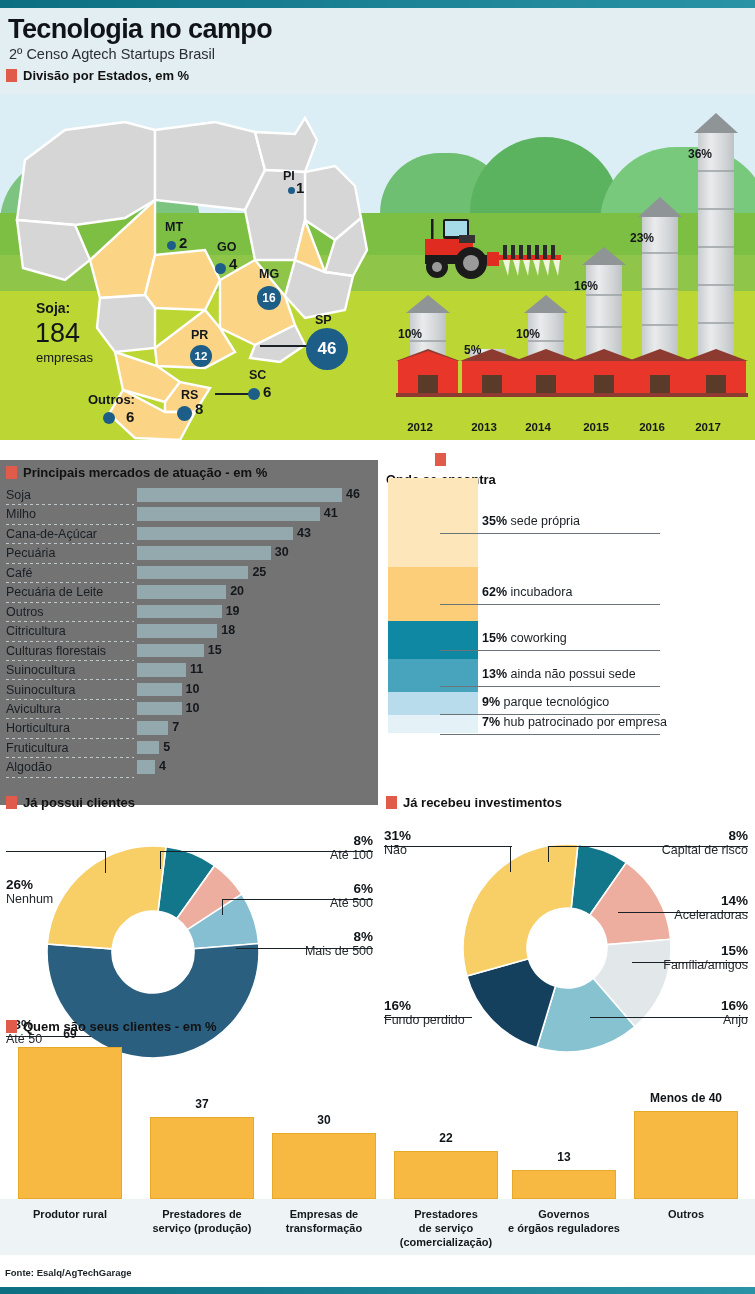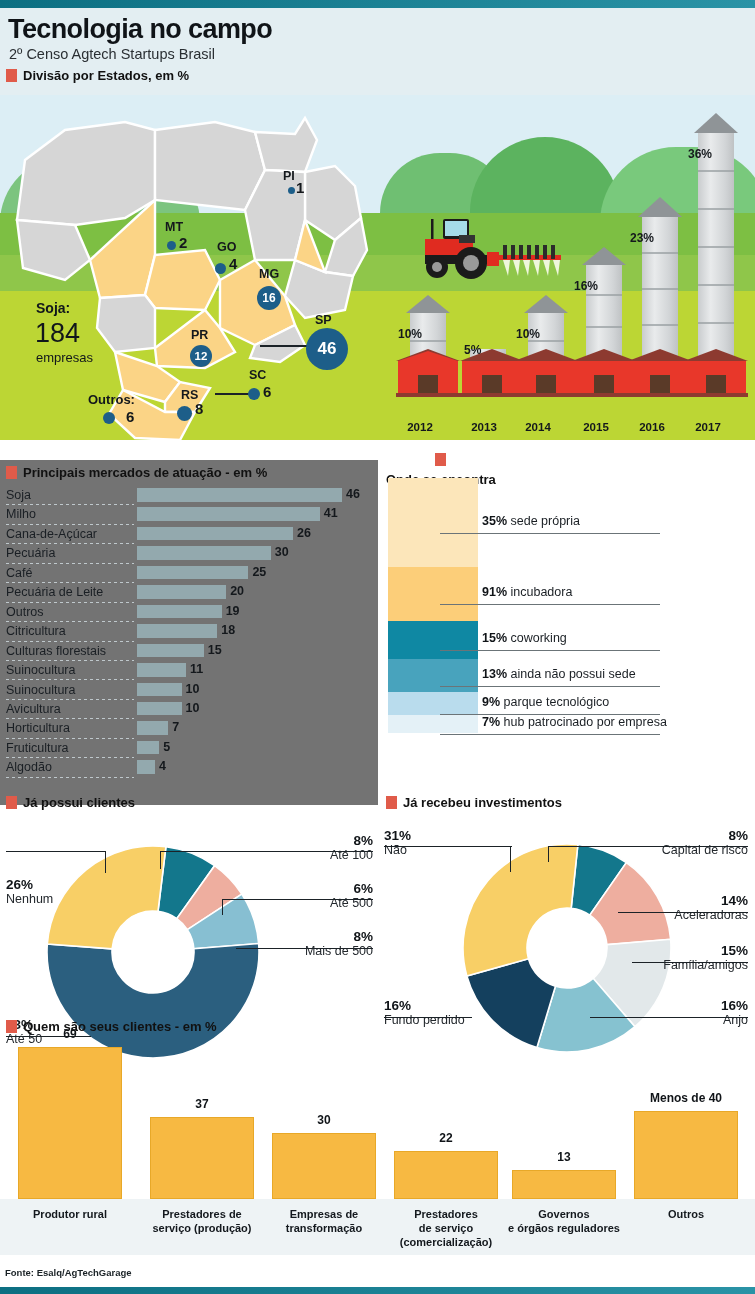--- a/index.html
+++ b/index.html
@@ -342,21 +342,21 @@
         <div class="hrow" style="top: 45.45px;">
           <span class="nm">Milho</span>
           <span class="dots"></span>
           <span class="bar" style="width: 182.717px; background: rgb(147, 169, 174);"></span>
           <span class="vl" style="left: 317.717px;">41</span>
         </div>
         <div class="hrow" style="top: 64.9px;">
           <span class="nm">Cana-de-Açúcar</span>
           <span class="dots"></span>
           <span class="bar" style="width: 155.978px; background: rgb(147, 169, 174);"></span>
-          <span class="vl" style="left: 290.978px;">26</span>
+          <span class="vl" style="left: 290.978px;">43</span>
         </div>
         <div class="hrow" style="top: 84.35px;">
           <span class="nm">Pecuária</span>
           <span class="dots"></span>
           <span class="bar" style="width: 133.696px; background: rgb(147, 169, 174);"></span>
           <span class="vl" style="left: 268.696px;">30</span>
         </div>
         <div class="hrow" style="top: 103.8px;">
           <span class="nm">Café</span>
           <span class="dots"></span>
@@ -430,21 +430,21 @@
     <div class="sechead" style="left:8px; top:5px;flex-direction:column;">
       <span class="sqmark"></span>
       <span class="lbl">Onde se encontra</span>
     </div>
     <div id="where-stack">
         <div class="stkseg" style="top: 30px; height: 89.25px; background: rgb(252, 230, 186);"></div>
         <div class="stkline" style="left: 62px; top: 84.625px; width: 220px;"></div>
         <div class="stklab" style="left: 104px; top: 65.625px;"><b>35%</b> <span>sede própria</span></div>
         <div class="stkseg" style="top: 119.25px; height: 53.55px; background: rgb(252, 206, 121);"></div>
         <div class="stkline" style="left: 62px; top: 156.025px; width: 220px;"></div>
-        <div class="stklab" style="left: 104px; top: 137.025px;"><b>91%</b> <span>incubadora</span></div>
+        <div class="stklab" style="left: 104px; top: 137.025px;"><b>62%</b> <span>incubadora</span></div>
         <div class="stkseg" style="top: 172.8px; height: 38.25px; background: rgb(15, 136, 163);"></div>
         <div class="stkline" style="left: 62px; top: 201.925px; width: 220px;"></div>
         <div class="stklab" style="left: 104px; top: 182.925px;"><b>15%</b> <span>coworking</span></div>
         <div class="stkseg" style="top: 211.05px; height: 33.15px; background: rgb(72, 163, 189);"></div>
         <div class="stkline" style="left: 62px; top: 237.625px; width: 220px;"></div>
         <div class="stklab" style="left: 104px; top: 218.625px;"><b>13%</b> <span>ainda não possui sede</span></div>
         <div class="stkseg" style="top: 244.2px; height: 22.95px; background: rgb(185, 220, 237);"></div>
         <div class="stkline" style="left: 62px; top: 265.675px; width: 220px;"></div>
         <div class="stklab" style="left: 104px; top: 246.675px;"><b>9%</b> <span>parque tecnológico</span></div>
         <div class="stkseg" style="top: 267.15px; height: 17.85px; background: rgb(228, 241, 247);"></div>

